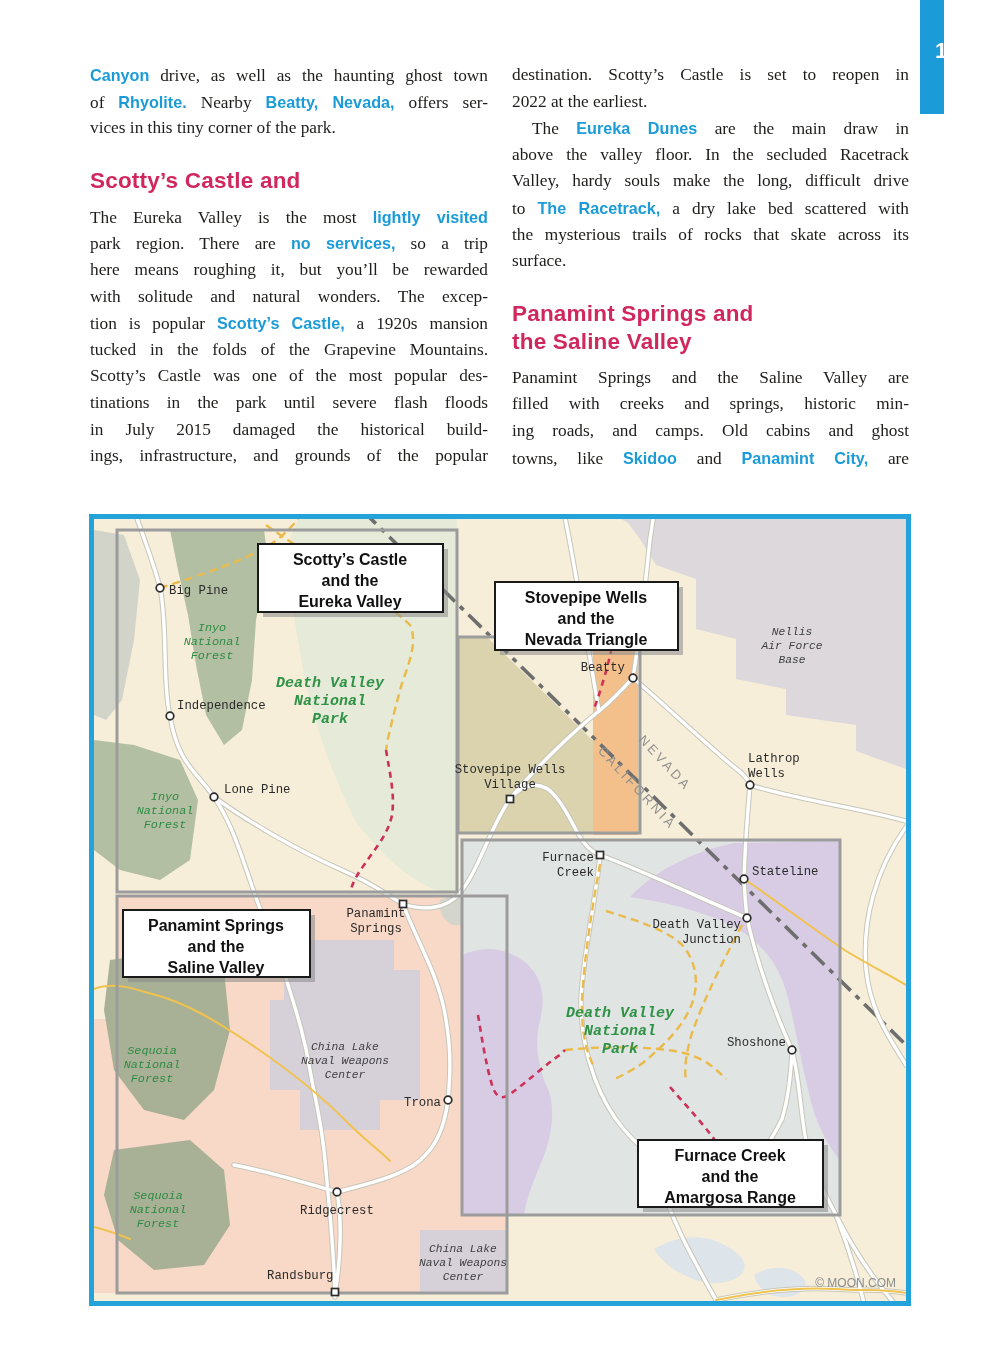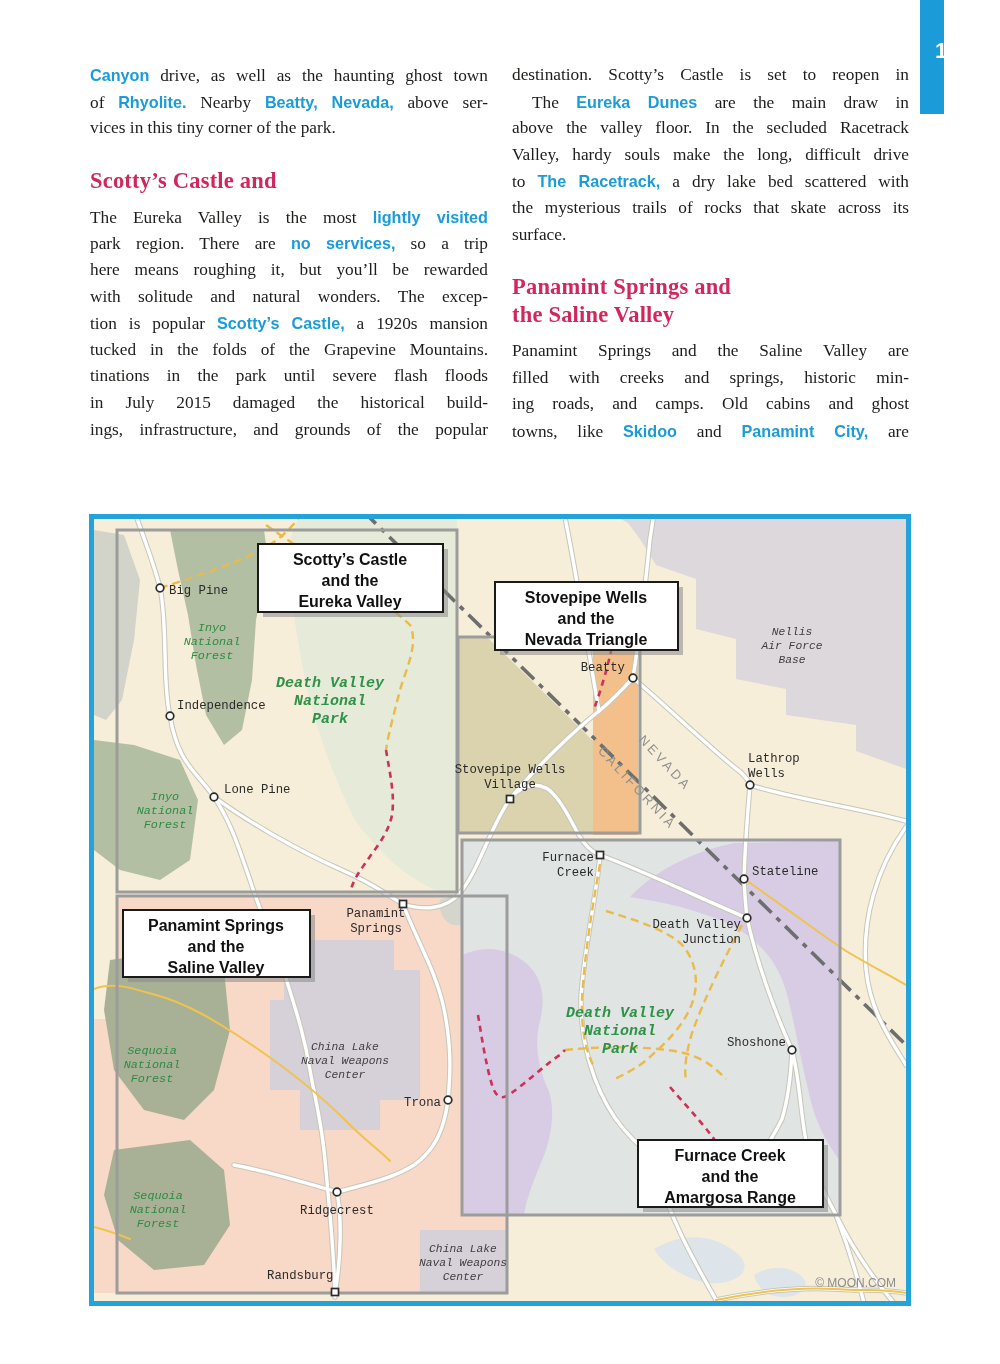--- a/index.html
+++ b/index.html
@@ -14,21 +14,21 @@
   .col-left{left:90px;width:398px;}
   .col-right{left:512px;width:397px;}
   .text-line{height:26.6px;line-height:26.6px;font-size:17.3px;color:#1e1d1b;
         white-space:nowrap;overflow:visible;}
   .text-line.just{white-space:normal;text-align:justify;text-align-last:justify;}
   .text-line.indent{text-indent:20px;}
   .text-line .body{font-family:"Liberation Serif",serif;}
   .text-line .link{font-family:"Liberation Sans",sans-serif;font-weight:bold;
         color:#1b9bd7;font-size:16.2px;}
   .heading{margin-top:25px;margin-bottom:9px;}
-  .h-line{height:28px;line-height:28px;font-family:Liberation Serif, serif;
+  .h-line{height:28px;line-height:28px;font-family:Liberation Sans, sans-serif;
         font-weight:bold;font-size:22.5px;color:#d0285e;letter-spacing:.2px;}
   
   .map-frame{position:absolute;left:89px;top:514px;width:812px;height:782px;
         border:5px solid #24a2da;background:#f7eed9;}
   svg text{user-select:none;}
   .town-label{font-family:"Liberation Mono",monospace;font-size:12.3px;fill:#2a2a2a;}
   .forest-label{font-family:"Liberation Mono",monospace;font-style:italic;font-size:11.8px;fill:#2e8b44;}
   .park-label{font-family:"Liberation Mono",monospace;font-style:italic;font-weight:bold;font-size:15px;fill:#2f9247;}
   .area-label{font-family:"Liberation Mono",monospace;font-style:italic;font-size:11.3px;fill:#3f3f3f;}
   .state-label{font-family:"Liberation Sans",sans-serif;font-size:13px;fill:#8f8f8f;letter-spacing:3px;}
@@ -49,37 +49,39 @@
 <body>
 
 <div class="page">
 
   <div class="pagenum">
     <span>17</span>
   </div>
 
   <div class="col col-left" id="col-left">
       <div class="text-line just"><span class="link">Canyon</span><span class="body"> drive, as well as the haunting ghost town</span></div>
-      <div class="text-line just"><span class="body">of </span><span class="link">Rhyolite.</span><span class="body"> Nearby </span><span class="link">Beatty, Nevada,</span><span class="body"> above ser-</span></div>
+      <div class="text-line just"><span class="body">of </span><span class="link">Rhyolite.</span><span class="body"> Nearby </span><span class="link">Beatty, Nevada,</span><span class="body"> offers ser-</span></div>
       <div class="text-line"><span class="body">vices in this tiny corner of the park.</span></div>
       <div class="heading">
         <div class="h-line">Scotty’s Castle and</div>
       </div>
       <div class="text-line just"><span class="body">The Eureka Valley is the most </span><span class="link">lightly visited</span></div>
       <div class="text-line just"><span class="body">park region. There are </span><span class="link">no services,</span><span class="body"> so a trip</span></div>
       <div class="text-line just"><span class="body">here means roughing it, but you’ll be rewarded</span></div>
       <div class="text-line just"><span class="body">with solitude and natural wonders. The excep-</span></div>
       <div class="text-line just"><span class="body">tion is popular </span><span class="link">Scotty’s Castle,</span><span class="body"> a 1920s mansion</span></div>
       <div class="text-line just"><span class="body">tucked in the folds of the Grapevine Mountains.</span></div>
+      <div class="text-line just"><span class="body">Scotty’s Castle was one of the most popular des-</span></div>
       <div class="text-line just"><span class="body">tinations in the park until severe flash floods</span></div>
       <div class="text-line just"><span class="body">in July 2015 damaged the historical build-</span></div>
       <div class="text-line just"><span class="body">ings, infrastructure, and grounds of the popular</span></div>
     </div>
   <div class="col col-right" id="col-right">
       <div class="text-line just"><span class="body">destination. Scotty’s Castle is set to reopen in</span></div>
+      <div class="text-line"><span class="body">2022 at the earliest.</span></div>
       <div class="text-line just indent"><span class="body">The </span><span class="link">Eureka Dunes</span><span class="body"> are the main draw in</span></div>
       <div class="text-line just"><span class="body">above the valley floor. In the secluded Racetrack</span></div>
       <div class="text-line just"><span class="body">Valley, hardy souls make the long, difficult drive</span></div>
       <div class="text-line just"><span class="body">to </span><span class="link">The Racetrack,</span><span class="body"> a dry lake bed scattered with</span></div>
       <div class="text-line just"><span class="body">the mysterious trails of rocks that skate across its</span></div>
       <div class="text-line"><span class="body">surface.</span></div>
       <div class="heading">
         <div class="h-line">Panamint Springs and</div>
         <div class="h-line">the Saline Valley</div>
       </div>

